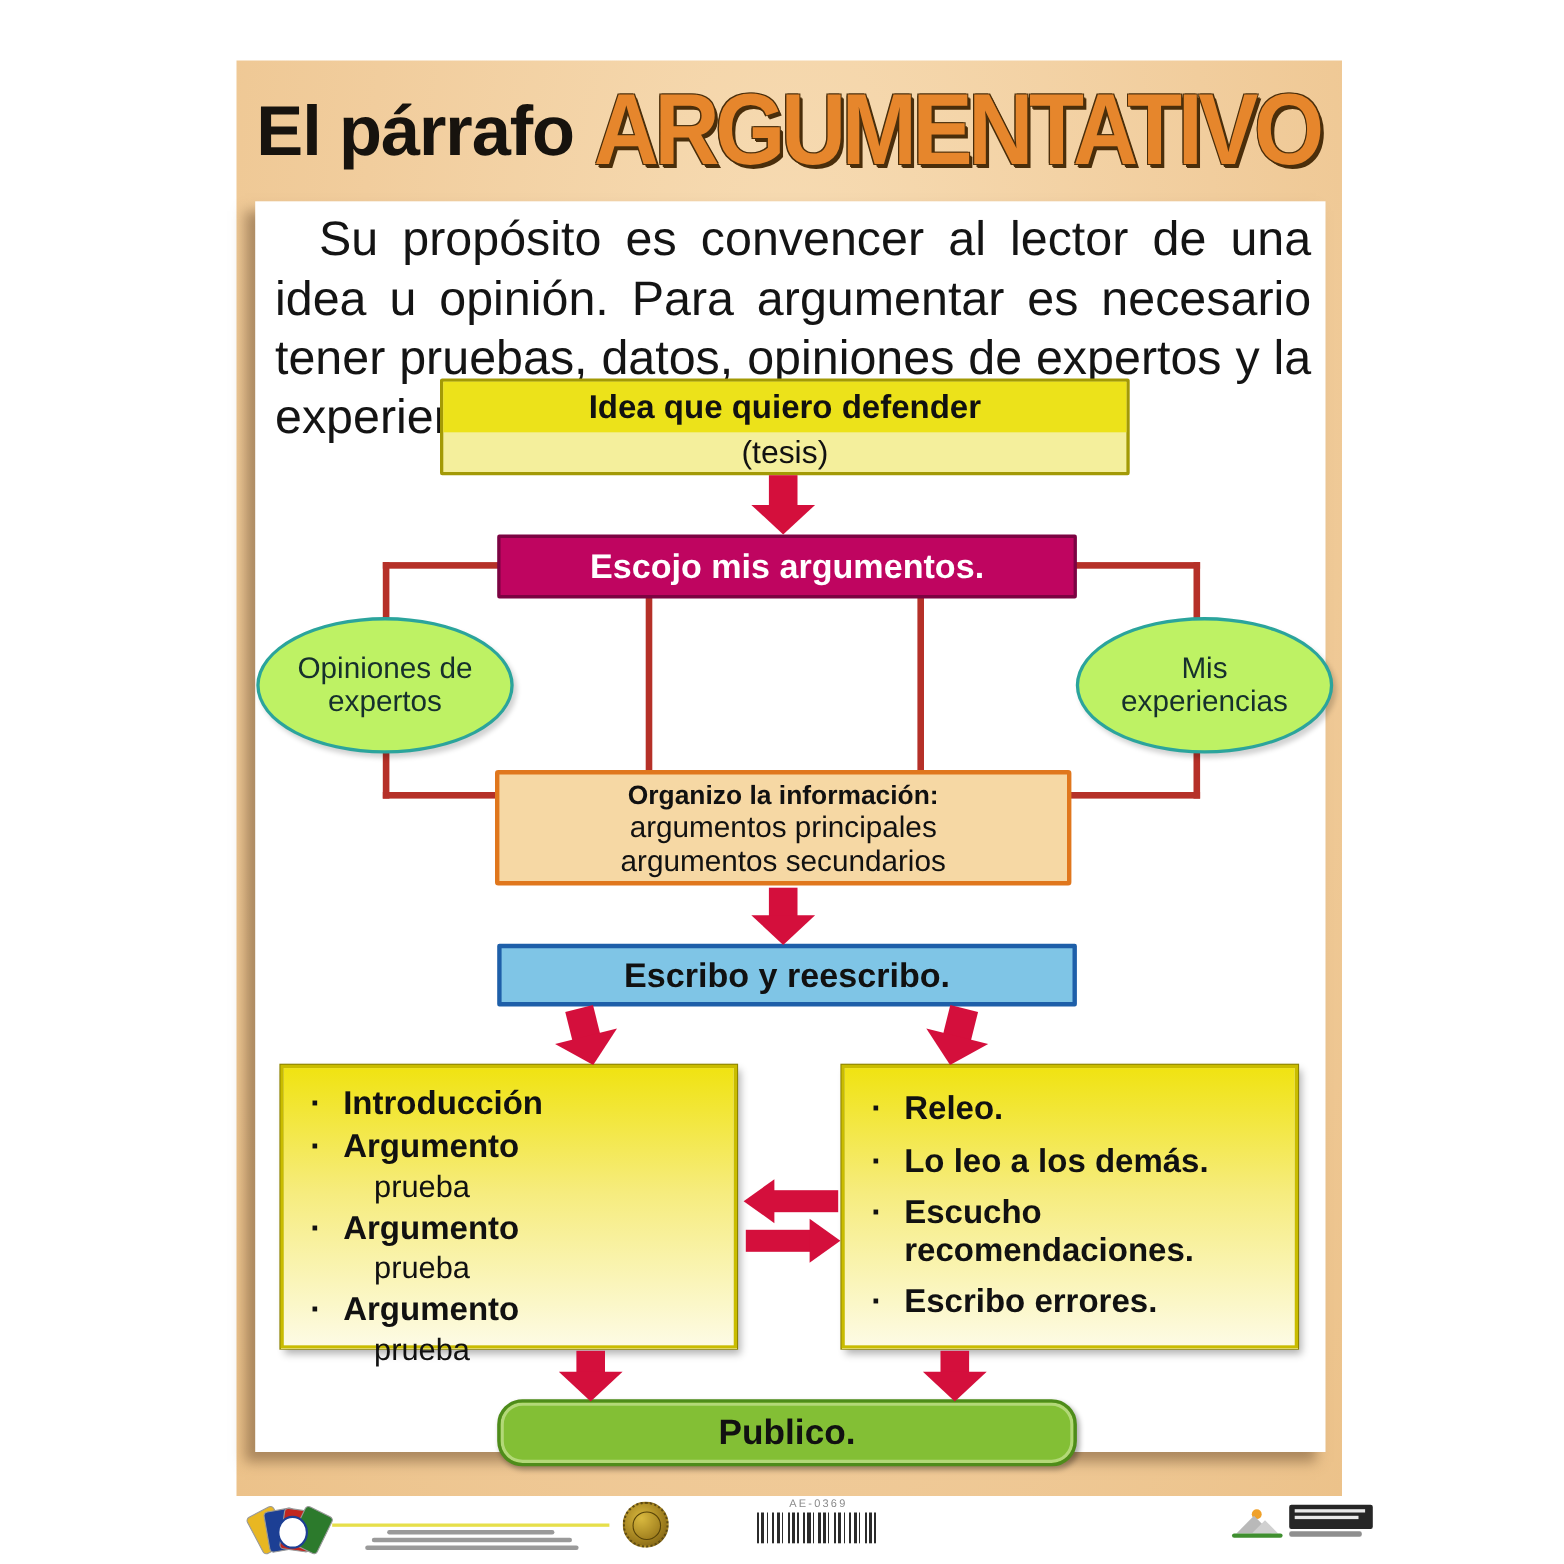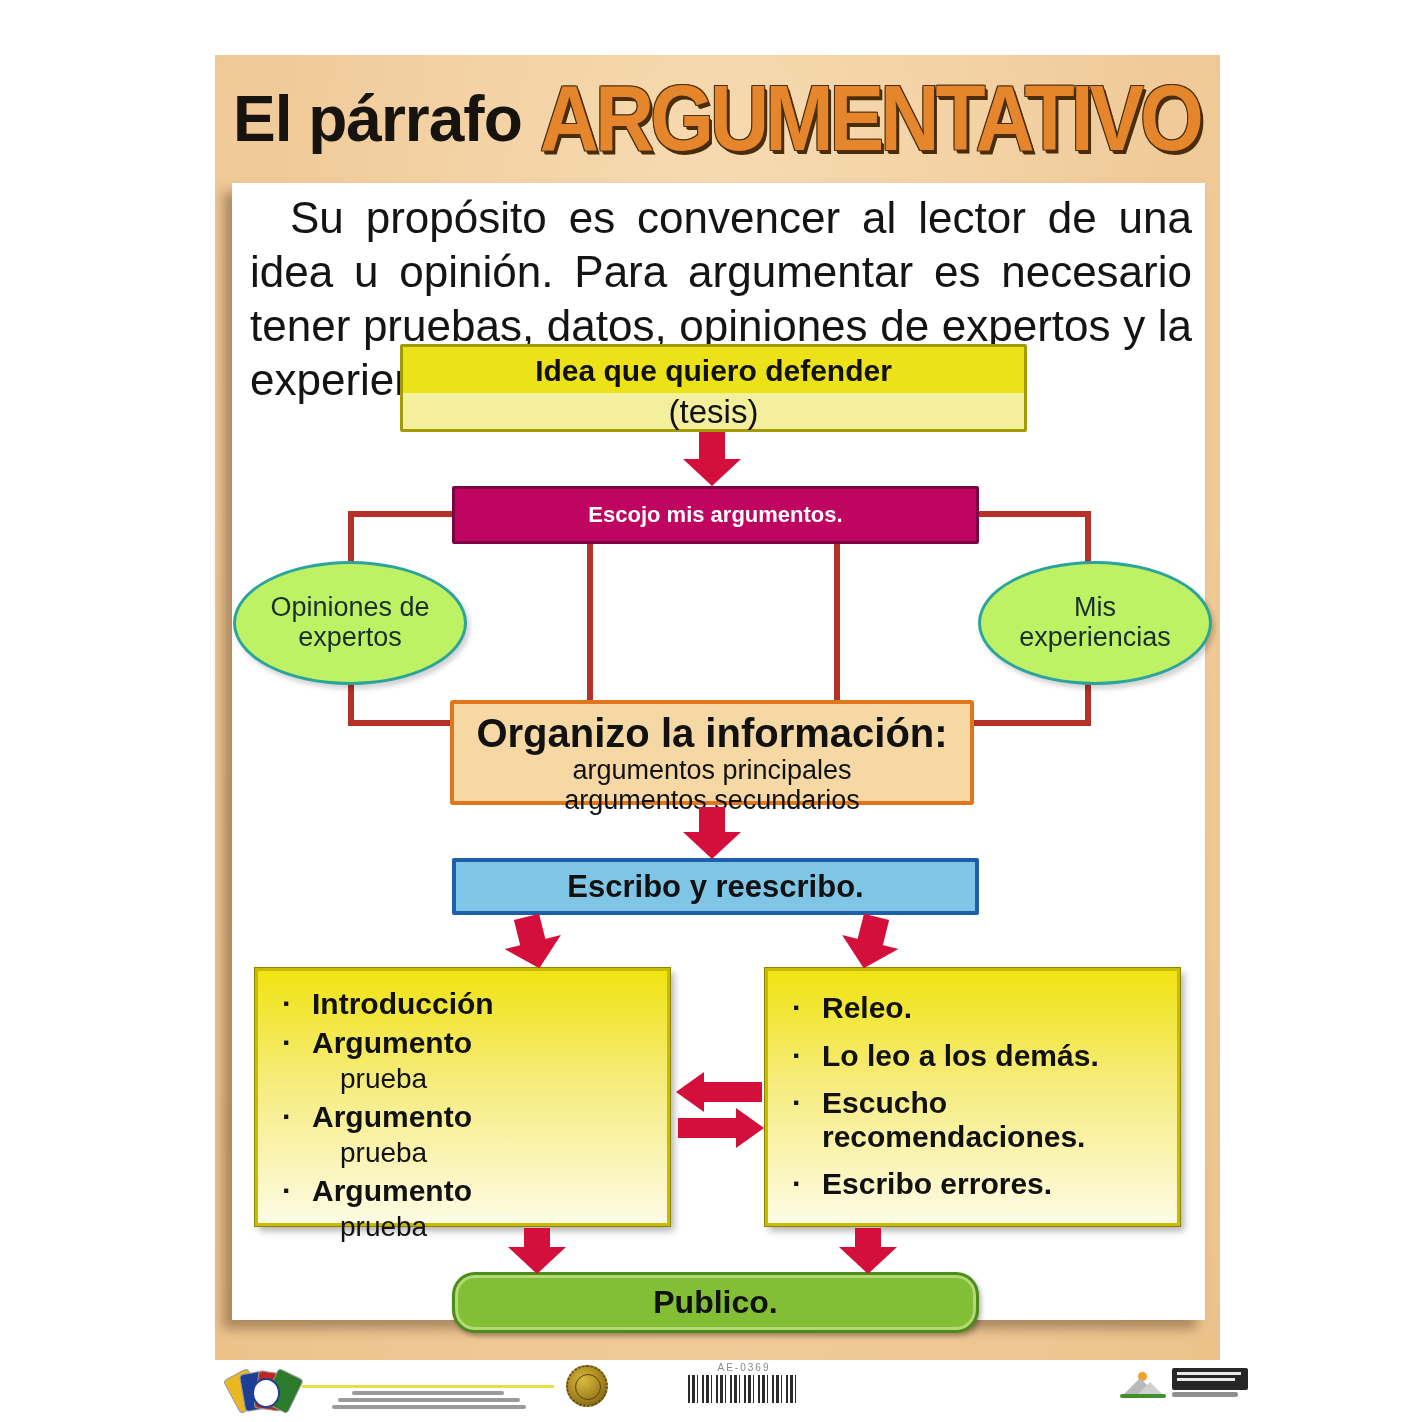--- a/index.html
+++ b/index.html
@@ -18,25 +18,25 @@
         box-shadow:-9px 9px 11px rgba(105,75,45,.5);}
 
   
   .intro{position:absolute;left:250px;top:191px;width:942px;font-size:44px;line-height:1.23;
          text-align:justify;text-indent:40px;color:#141414;}
 
   
   .fbox{position:absolute;box-sizing:border-box;z-index:2;border-radius:23px;}
   .idea-box{left:400px;top:344px;width:627px;height:88px;border:3px solid #a39a06;background:#f4ef9c;border-radius:2px;}
   .idea-top{height:46px;background:#ece21a;font-weight:700;font-size:30px;text-align:center;line-height:48px;}
-  .idea-sub{font-size:33px;text-align:center;line-height:38px;}
+  .idea-sub{font-size:29px;text-align:center;line-height:38px;}
   .pink-box{left:452px;top:486px;width:527px;height:58px;background:#bf0560;border:3px solid #7c0342;
-            color:#fff;font-weight:700;font-size:22px;text-align:center;line-height:52px;border-radius:2px;}
+            color:#fff;font-weight:700;font-size:31px;text-align:center;line-height:52px;border-radius:2px;}
   .org-box{left:450px;top:700px;width:524px;height:105px;background:#f6d8a4;border:4px solid #e0771d;border-radius:3px;}
-  .org-title{font-size:40px;font-weight:700;text-align:center;margin-top:7px;line-height:1.1;}
+  .org-title{font-size:24px;font-weight:700;text-align:center;margin-top:7px;line-height:1.1;}
   .org-line{font-size:27px;text-align:center;line-height:1.12;}
   .blue-box{left:452px;top:858px;width:527px;height:57px;background:#7fc5e6;border:4px solid #1e5fa9;
             font-weight:700;font-size:31px;text-align:center;line-height:50px;border-radius:2px;}
   .green-box{left:452px;top:1272px;width:527px;height:61px;background:#83bf35;border:3px solid #4e8c1a;
             box-shadow:inset 0 0 0 3px #b3d878, 2px 3px 5px rgba(0,0,0,.3);
             font-weight:700;font-size:32px;text-align:center;line-height:55px;z-index:2;}
 
   
   .ellipse{position:absolute;top:561px;width:228px;height:118px;background:#bef264;border:3px solid #2ba49c;
            border-radius:50%;display:flex;align-items:center;justify-content:center;text-align:center;

